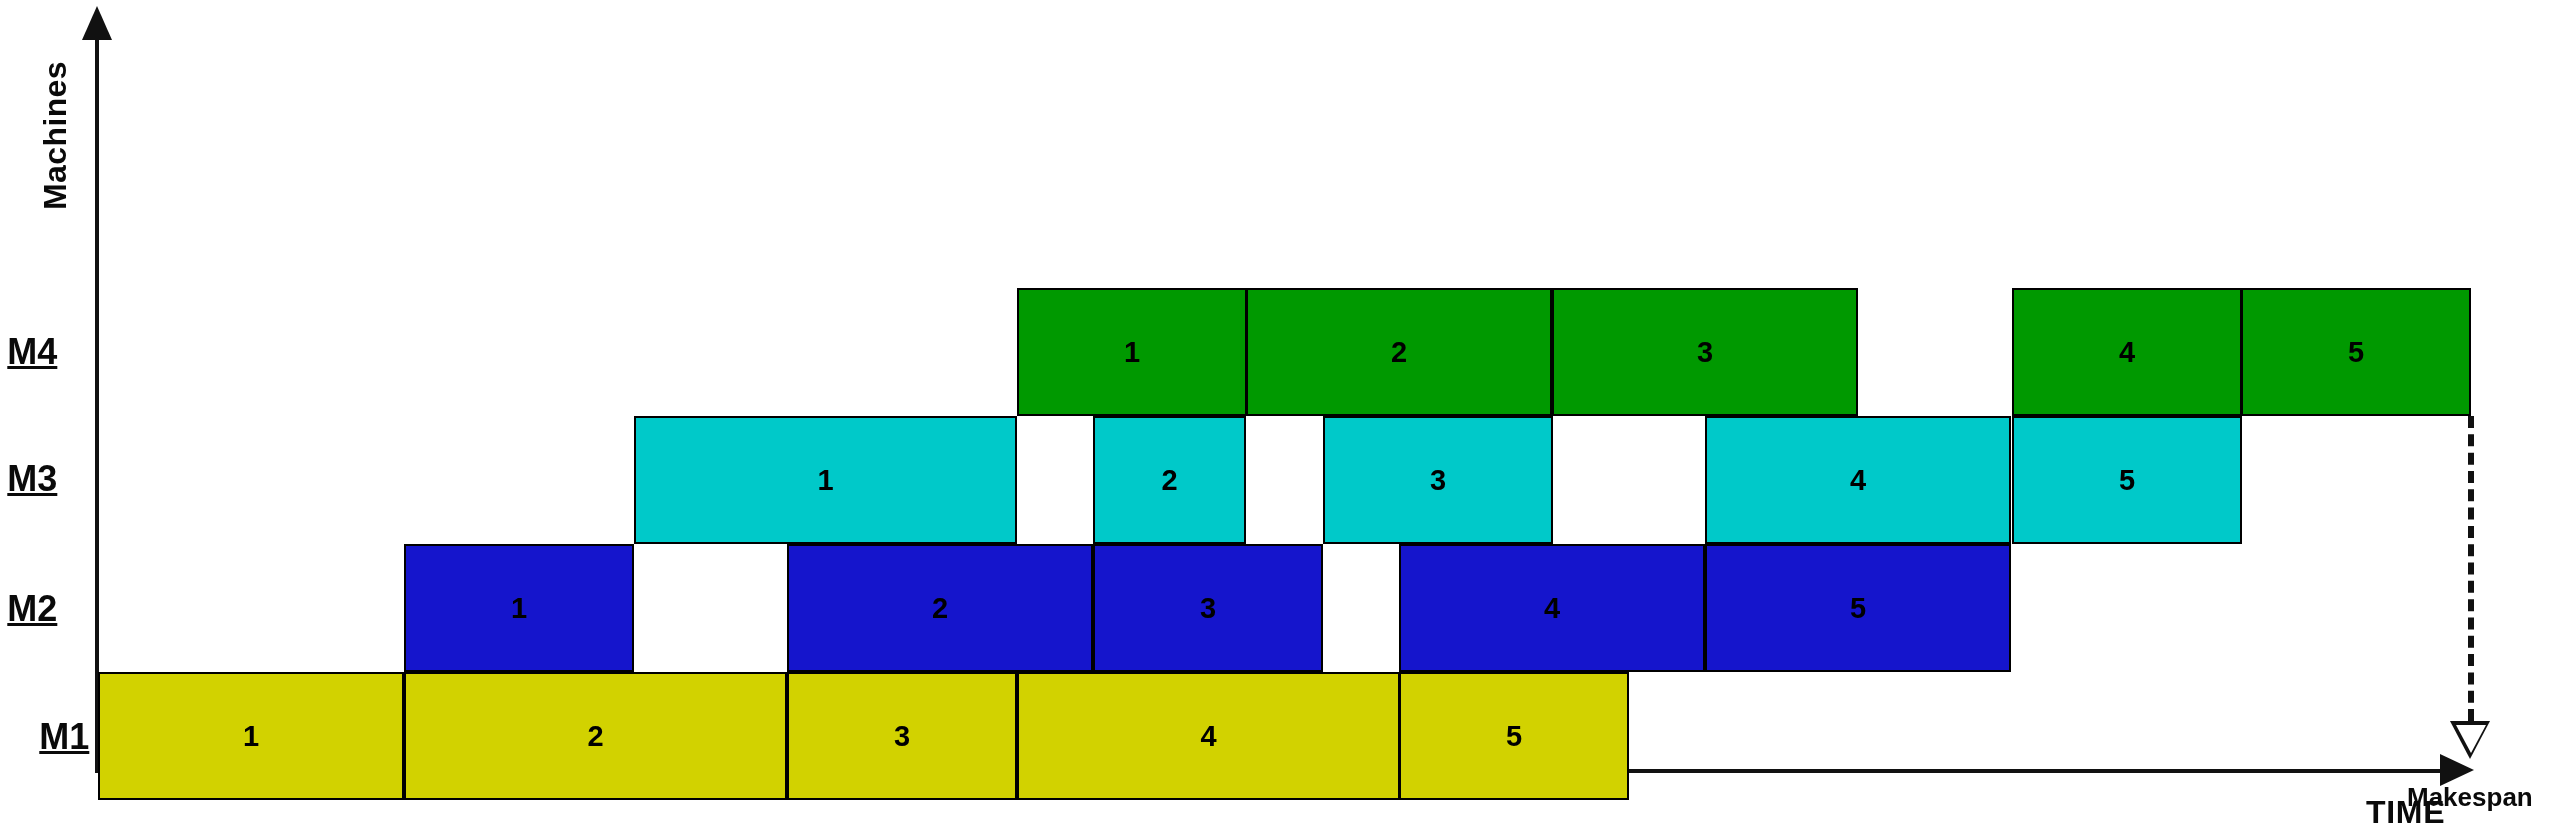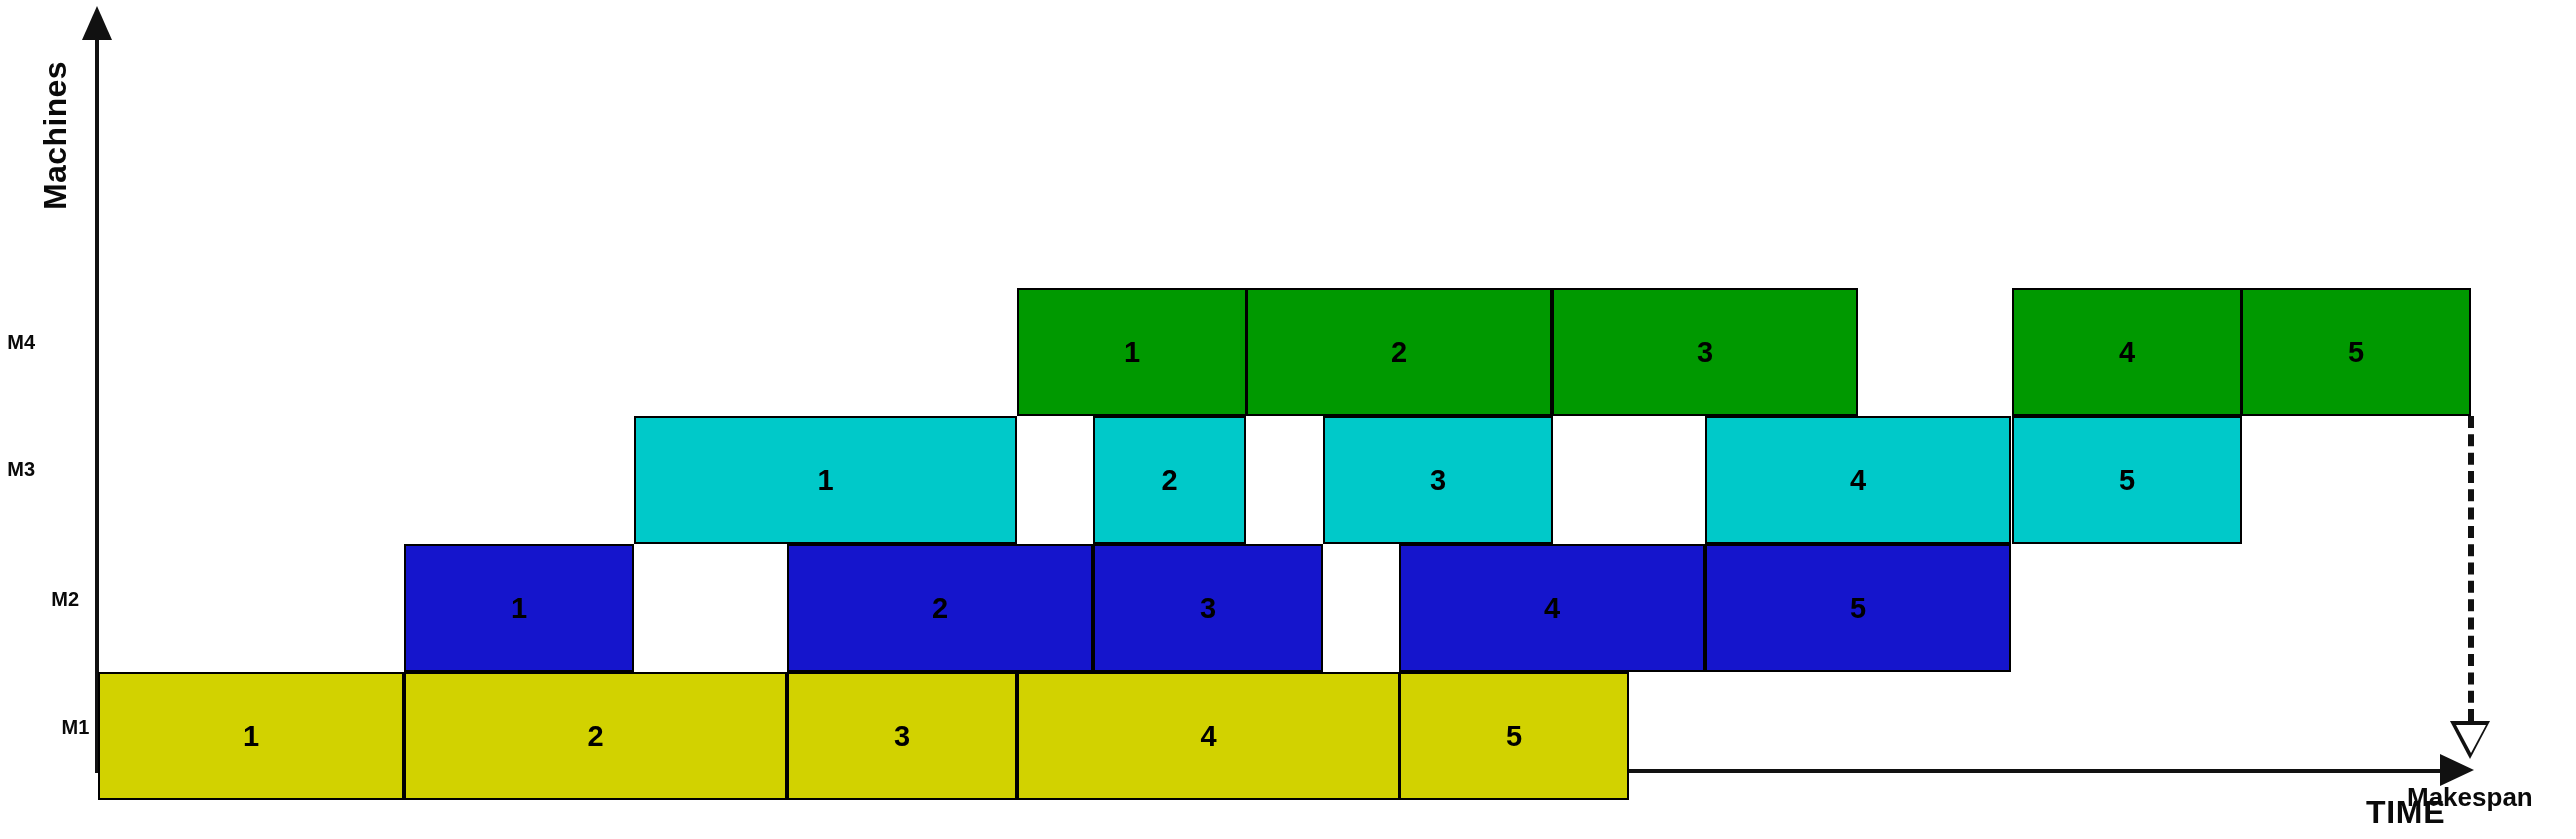--- a/index.html
+++ b/index.html
@@ -14,22 +14,22 @@
   .x-axis-line{position:absolute;left:95px;top:769px;width:2351px;height:4.4px;background:#111;}
   .x-axis-arrow{position:absolute;left:2440px;top:754px;width:0;height:0;
       border-top:16px solid transparent;border-bottom:16px solid transparent;border-left:34px solid #111;}
 
   .y-axis-title{position:absolute;left:-40px;top:117px;width:190px;text-align:center;
       transform:rotate(-90deg);transform-origin:center center;
       font-size:32px;font-weight:bold;color:#0a0a0a;letter-spacing:0.4px;}
   .x-axis-title{position:absolute;left:2366px;top:778px;font-size:32px;font-weight:bold;color:#0a0a0a;letter-spacing:0.7px;margin-top:16px;}
 
   
-  .row-label{position:absolute;left:7.3px;font-size:20px;font-weight:bold;color:#0a0a0a;
-      width:82px;text-align:left;}
+  .row-label{position:absolute;left:7.3px;font-size:36px;font-weight:bold;color:#0a0a0a;
+      width:82px;text-align:left;text-decoration:underline;}
 
   
   .bar{position:absolute;box-sizing:border-box;border:2.9px solid #000;
       display:flex;align-items:center;justify-content:center;
       font-size:29px;font-weight:bold;color:#000;}
 
   
   .makespan-line{position:absolute;width:0;border-left:6.6px dashed #111;}
   .makespan-arrow{position:absolute;width:0;height:0;
       border-left:20.5px solid transparent;border-right:20.5px solid transparent;
@@ -53,21 +53,21 @@
 
   <div class="x-axis-line"></div>
   <div class="x-axis-arrow"></div>
   <div class="x-axis-title">TIME</div>
 
   <div class="m1-shadow" style="left:98px;top:684px;width:319px;"></div>
 
   <div id="row-labels">
       <div class="row-label" style="top: 331px;">M4</div>
       <div class="row-label" style="top: 458px;">M3</div>
-      <div class="row-label" style="top: 588px; margin-left: 44px;">M2</div>
+      <div class="row-label" style="top: 588px;">M2</div>
       <div class="row-label" style="top: 716px; text-align: right;">M1</div>
     </div>
 
   <div id="bars-layer">
       <div class="bar" style="left: 98px; width: 306px; top: 672px; height: 128px; background: rgb(210, 210, 0);">
         <span>1</span>
       </div>
       <div class="bar" style="left: 404px; width: 383px; top: 672px; height: 128px; background: rgb(210, 210, 0);">
         <span>2</span>
       </div>

